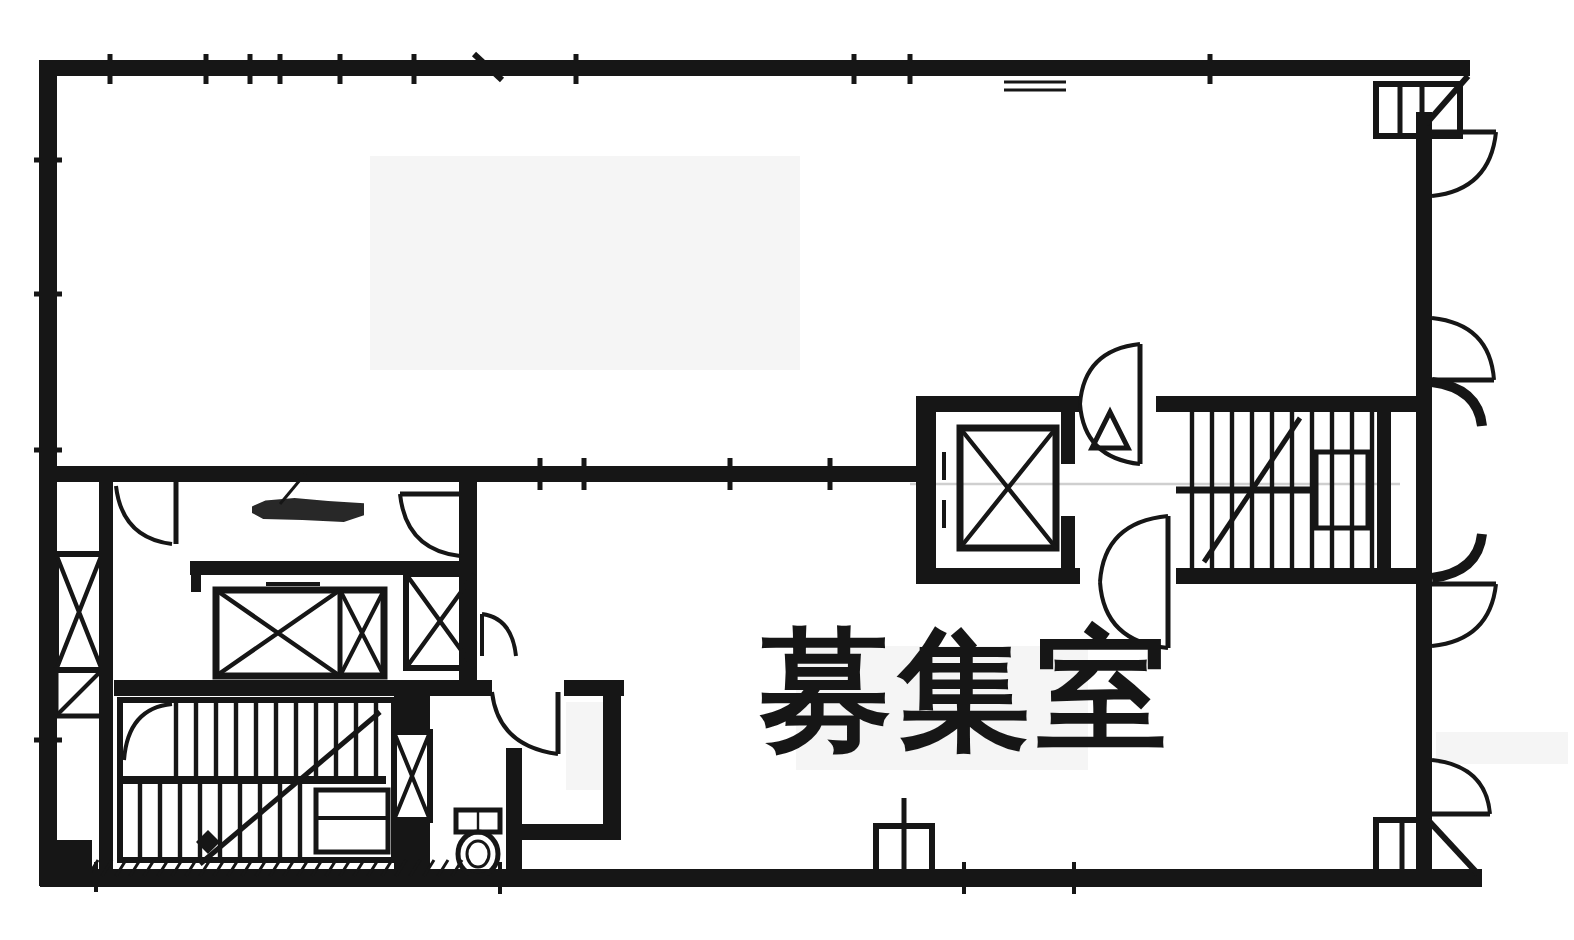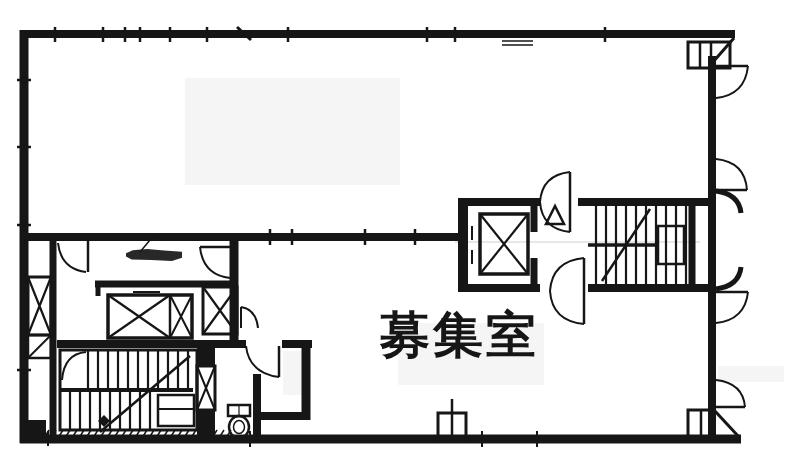--- a/index.html
+++ b/index.html
@@ -17,21 +17,21 @@
   }
   .plan-svg{position:absolute;left:0;top:0;}
   .plan-svg path,.plan-svg rect,.plan-svg line,.plan-svg ellipse,.plan-svg polygon{
     stroke:var(--line);fill:none;stroke-linecap:butt;stroke-linejoin:miter;
   }
   .plan-svg .fill{fill:var(--line);stroke:none;}
   .plan-svg .artifact{fill:var(--artifact);stroke:none;}
   .plan-svg .faint{stroke:#cfcfcf;}
   .room-label{
     position:absolute;left:380px;top:303px;width:220px;height:92px;
-    font-size:50px;font-weight:bold;letter-spacing:3px;line-height:1.3;
+    font-size:66px;font-weight:bold;letter-spacing:3px;line-height:1.3;
     color:var(--line);white-space:nowrap;
   }
   .small-label{
     position:absolute;left:126px;top:249px;width:56px;height:12px;
     background:var(--line);opacity:.92;
     clip-path:polygon(0 35%,12% 10%,38% 0,68% 12%,100% 22%,100% 72%,82% 100%,45% 92%,10% 88%,0 62%);
   }
 </style>
 </head>
 <body>

